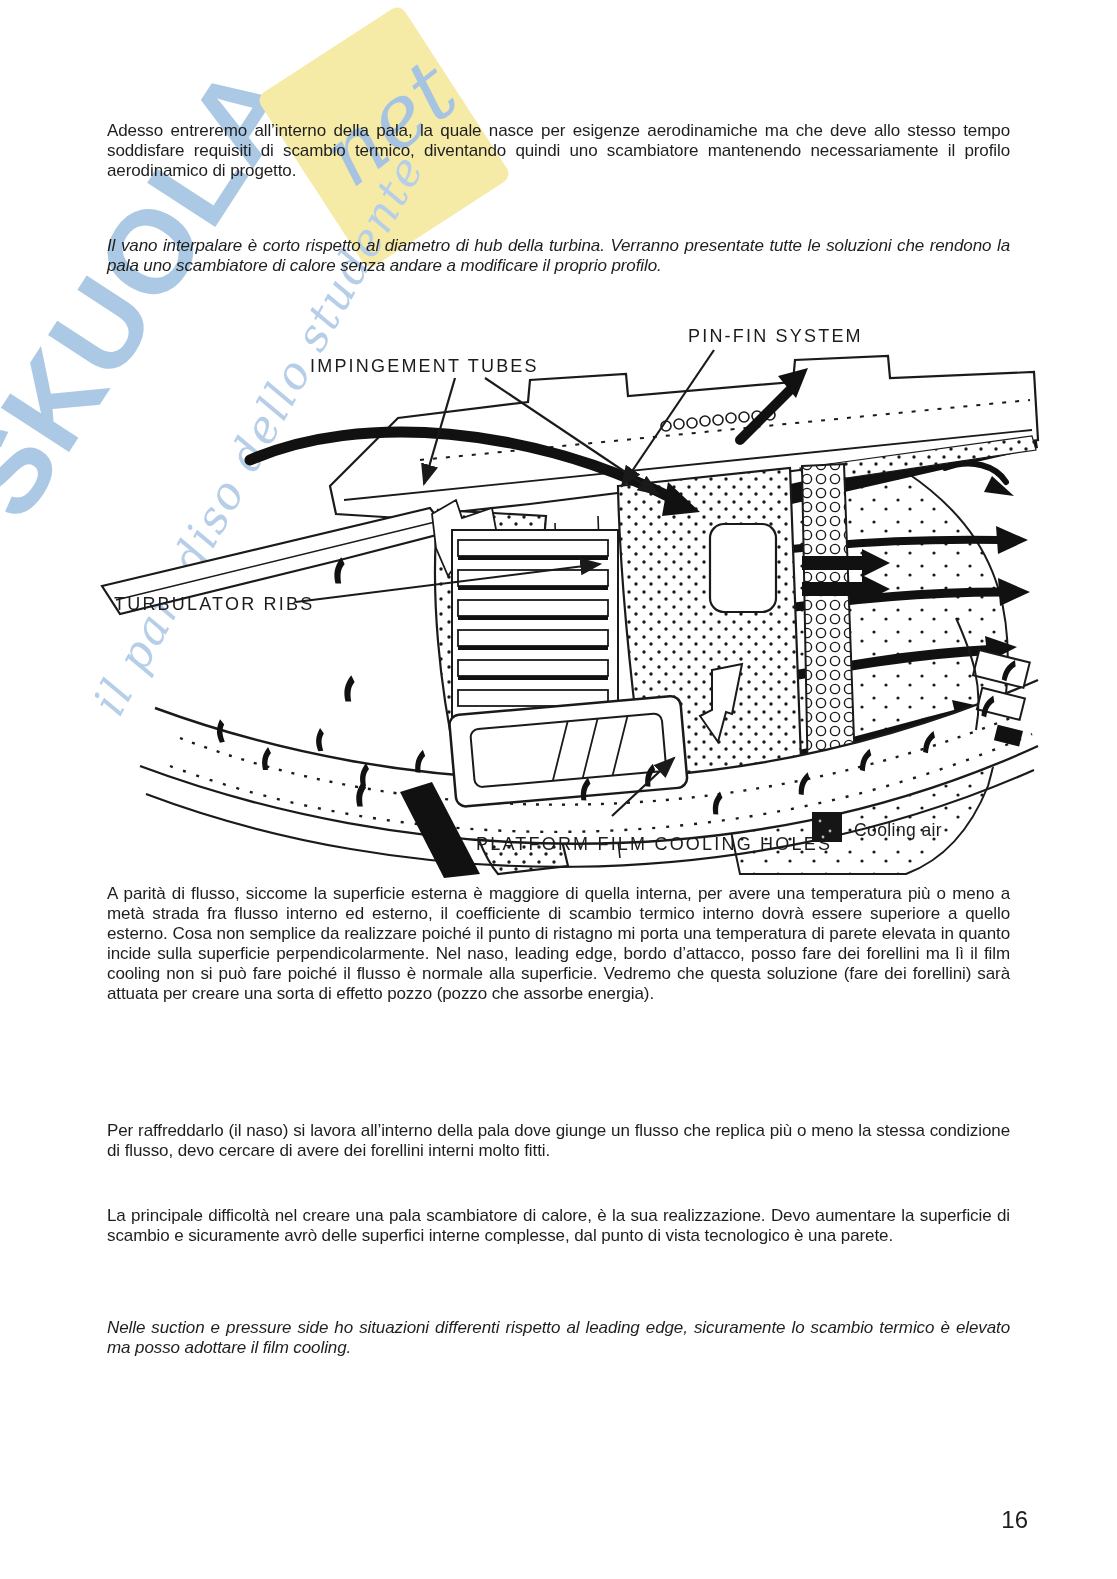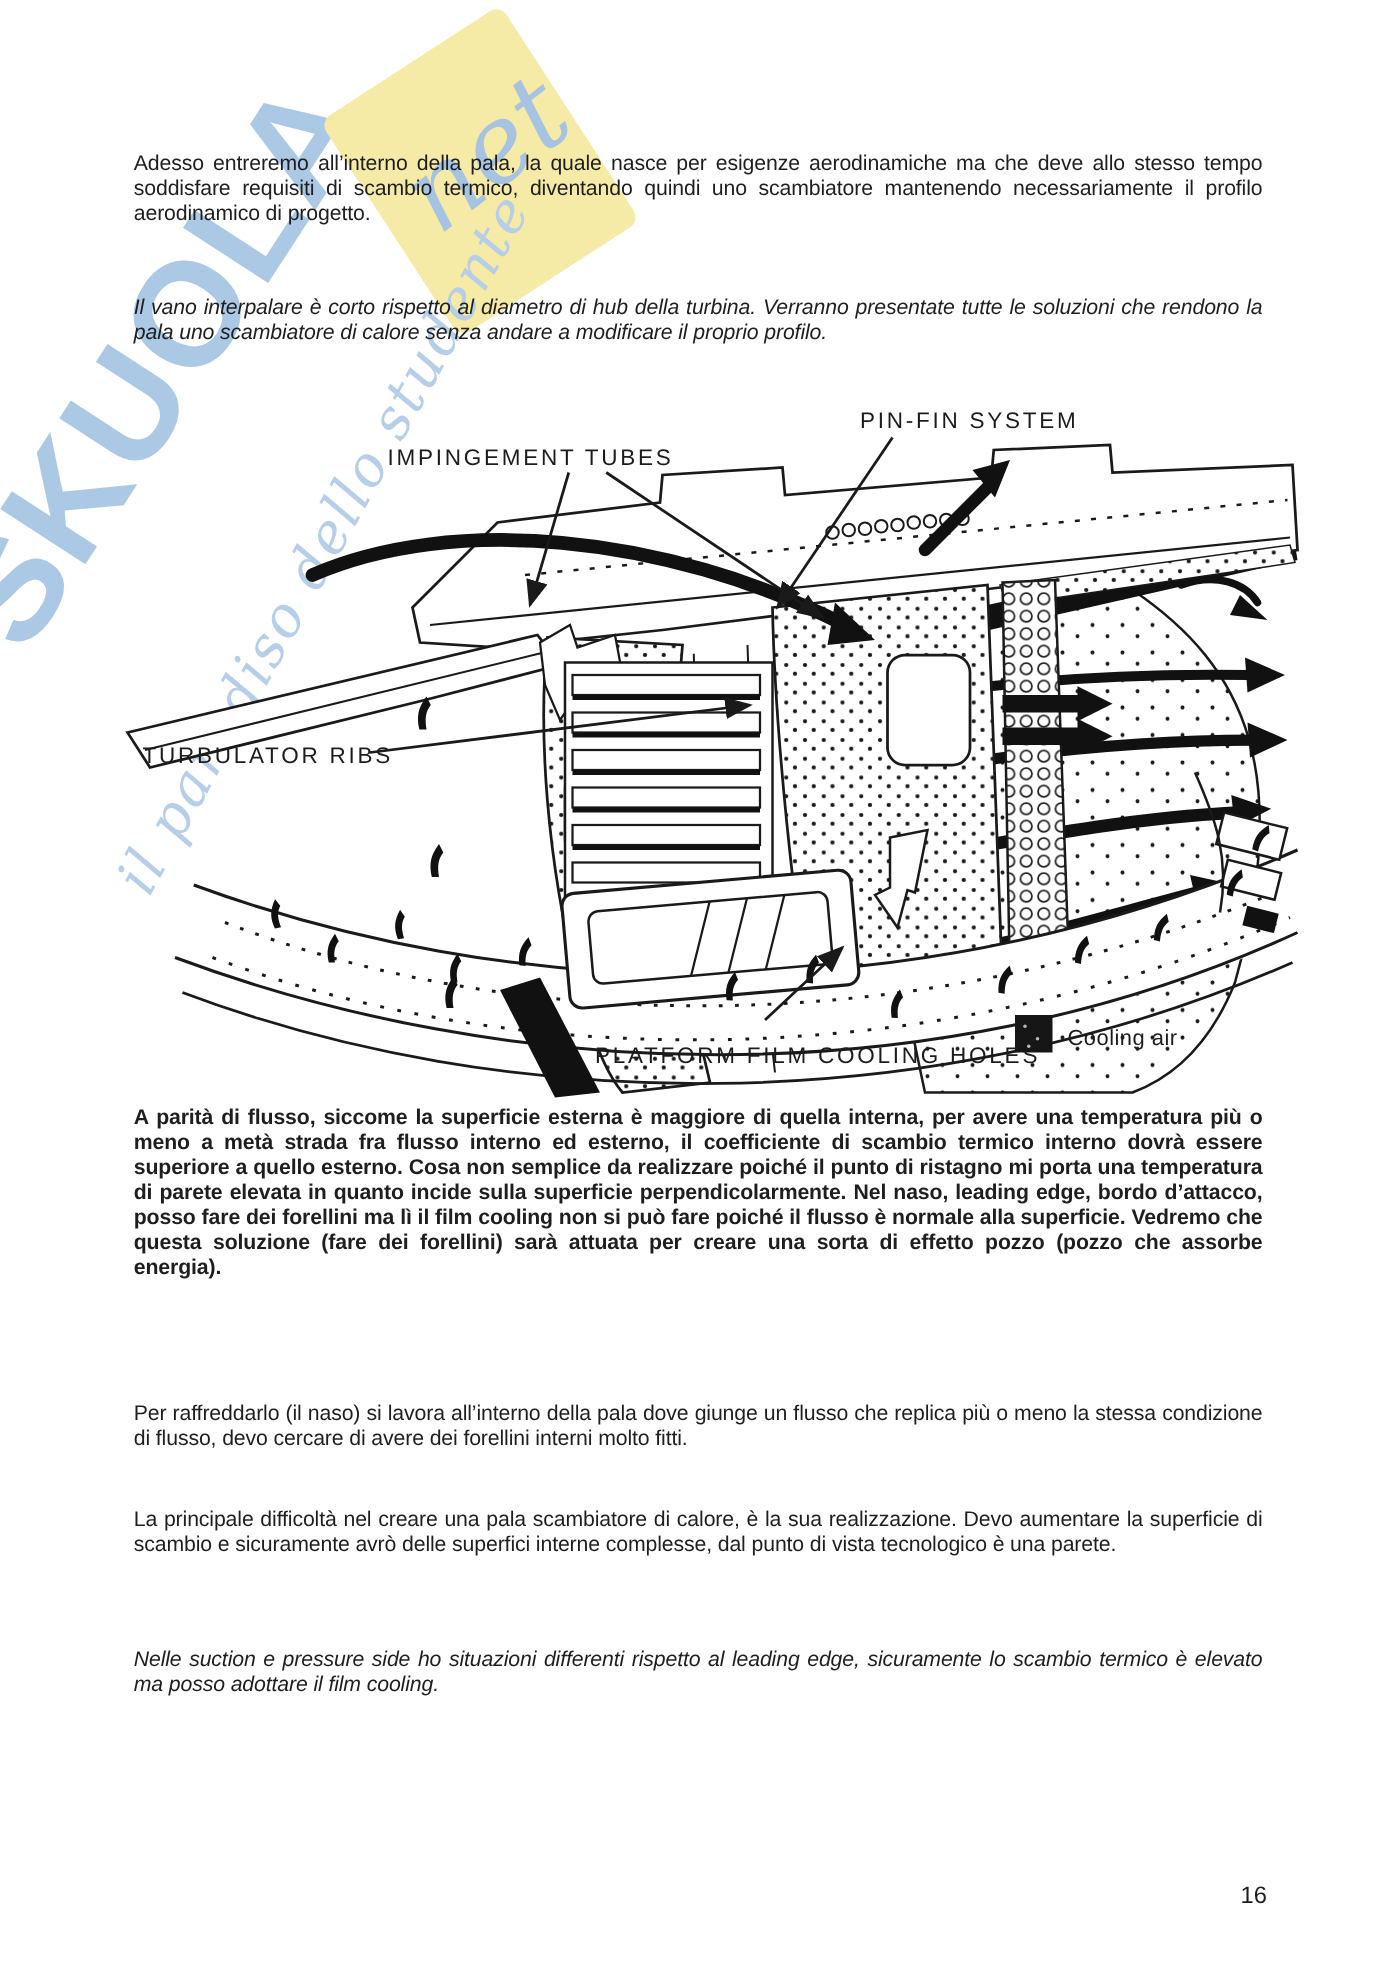--- a/index.html
+++ b/index.html
@@ -28,27 +28,27 @@
     transform-origin:0 0;white-space:nowrap;line-height:1;
   }
   
   .para{
     position:absolute;left:107px;width:903px;margin:0;z-index:2;
     font-size:17px;line-height:20px;letter-spacing:-0.1px;
     color:#1e1e1e;text-align:justify;
   }
   #p1{top:121px;}
   #p2{top:236px;font-style:italic;}
-  #p3{top:884px;font-weight:bold;}
+  #p3{top:884px;}
   #p4{top:1121px;}
   #p5{top:1206px;}
   #p6{top:1318px;font-style:italic;}
   .pageno{
-    position:absolute;left:978px;top:1506px;width:50px;text-align:center;
-    font-size:19px;color:#1e1e1e;z-index:2;
+    position:absolute;left:978px;top:1506px;width:50px;text-align:right;
+    font-size:24px;color:#1e1e1e;z-index:2;
   }
   
   .fig{position:absolute;left:100px;top:318px;width:940px;height:562px;z-index:1;}
   .fig svg{display:block;width:940px;height:562px;}
   .fig text{
     font-family:"Liberation Sans",sans-serif;fill:#1c1c1c;
   }
   .figlabel{font-size:18px;letter-spacing:2.2px;}
   .figlegend{font-size:17.5px;letter-spacing:.4px;}
 </style>

